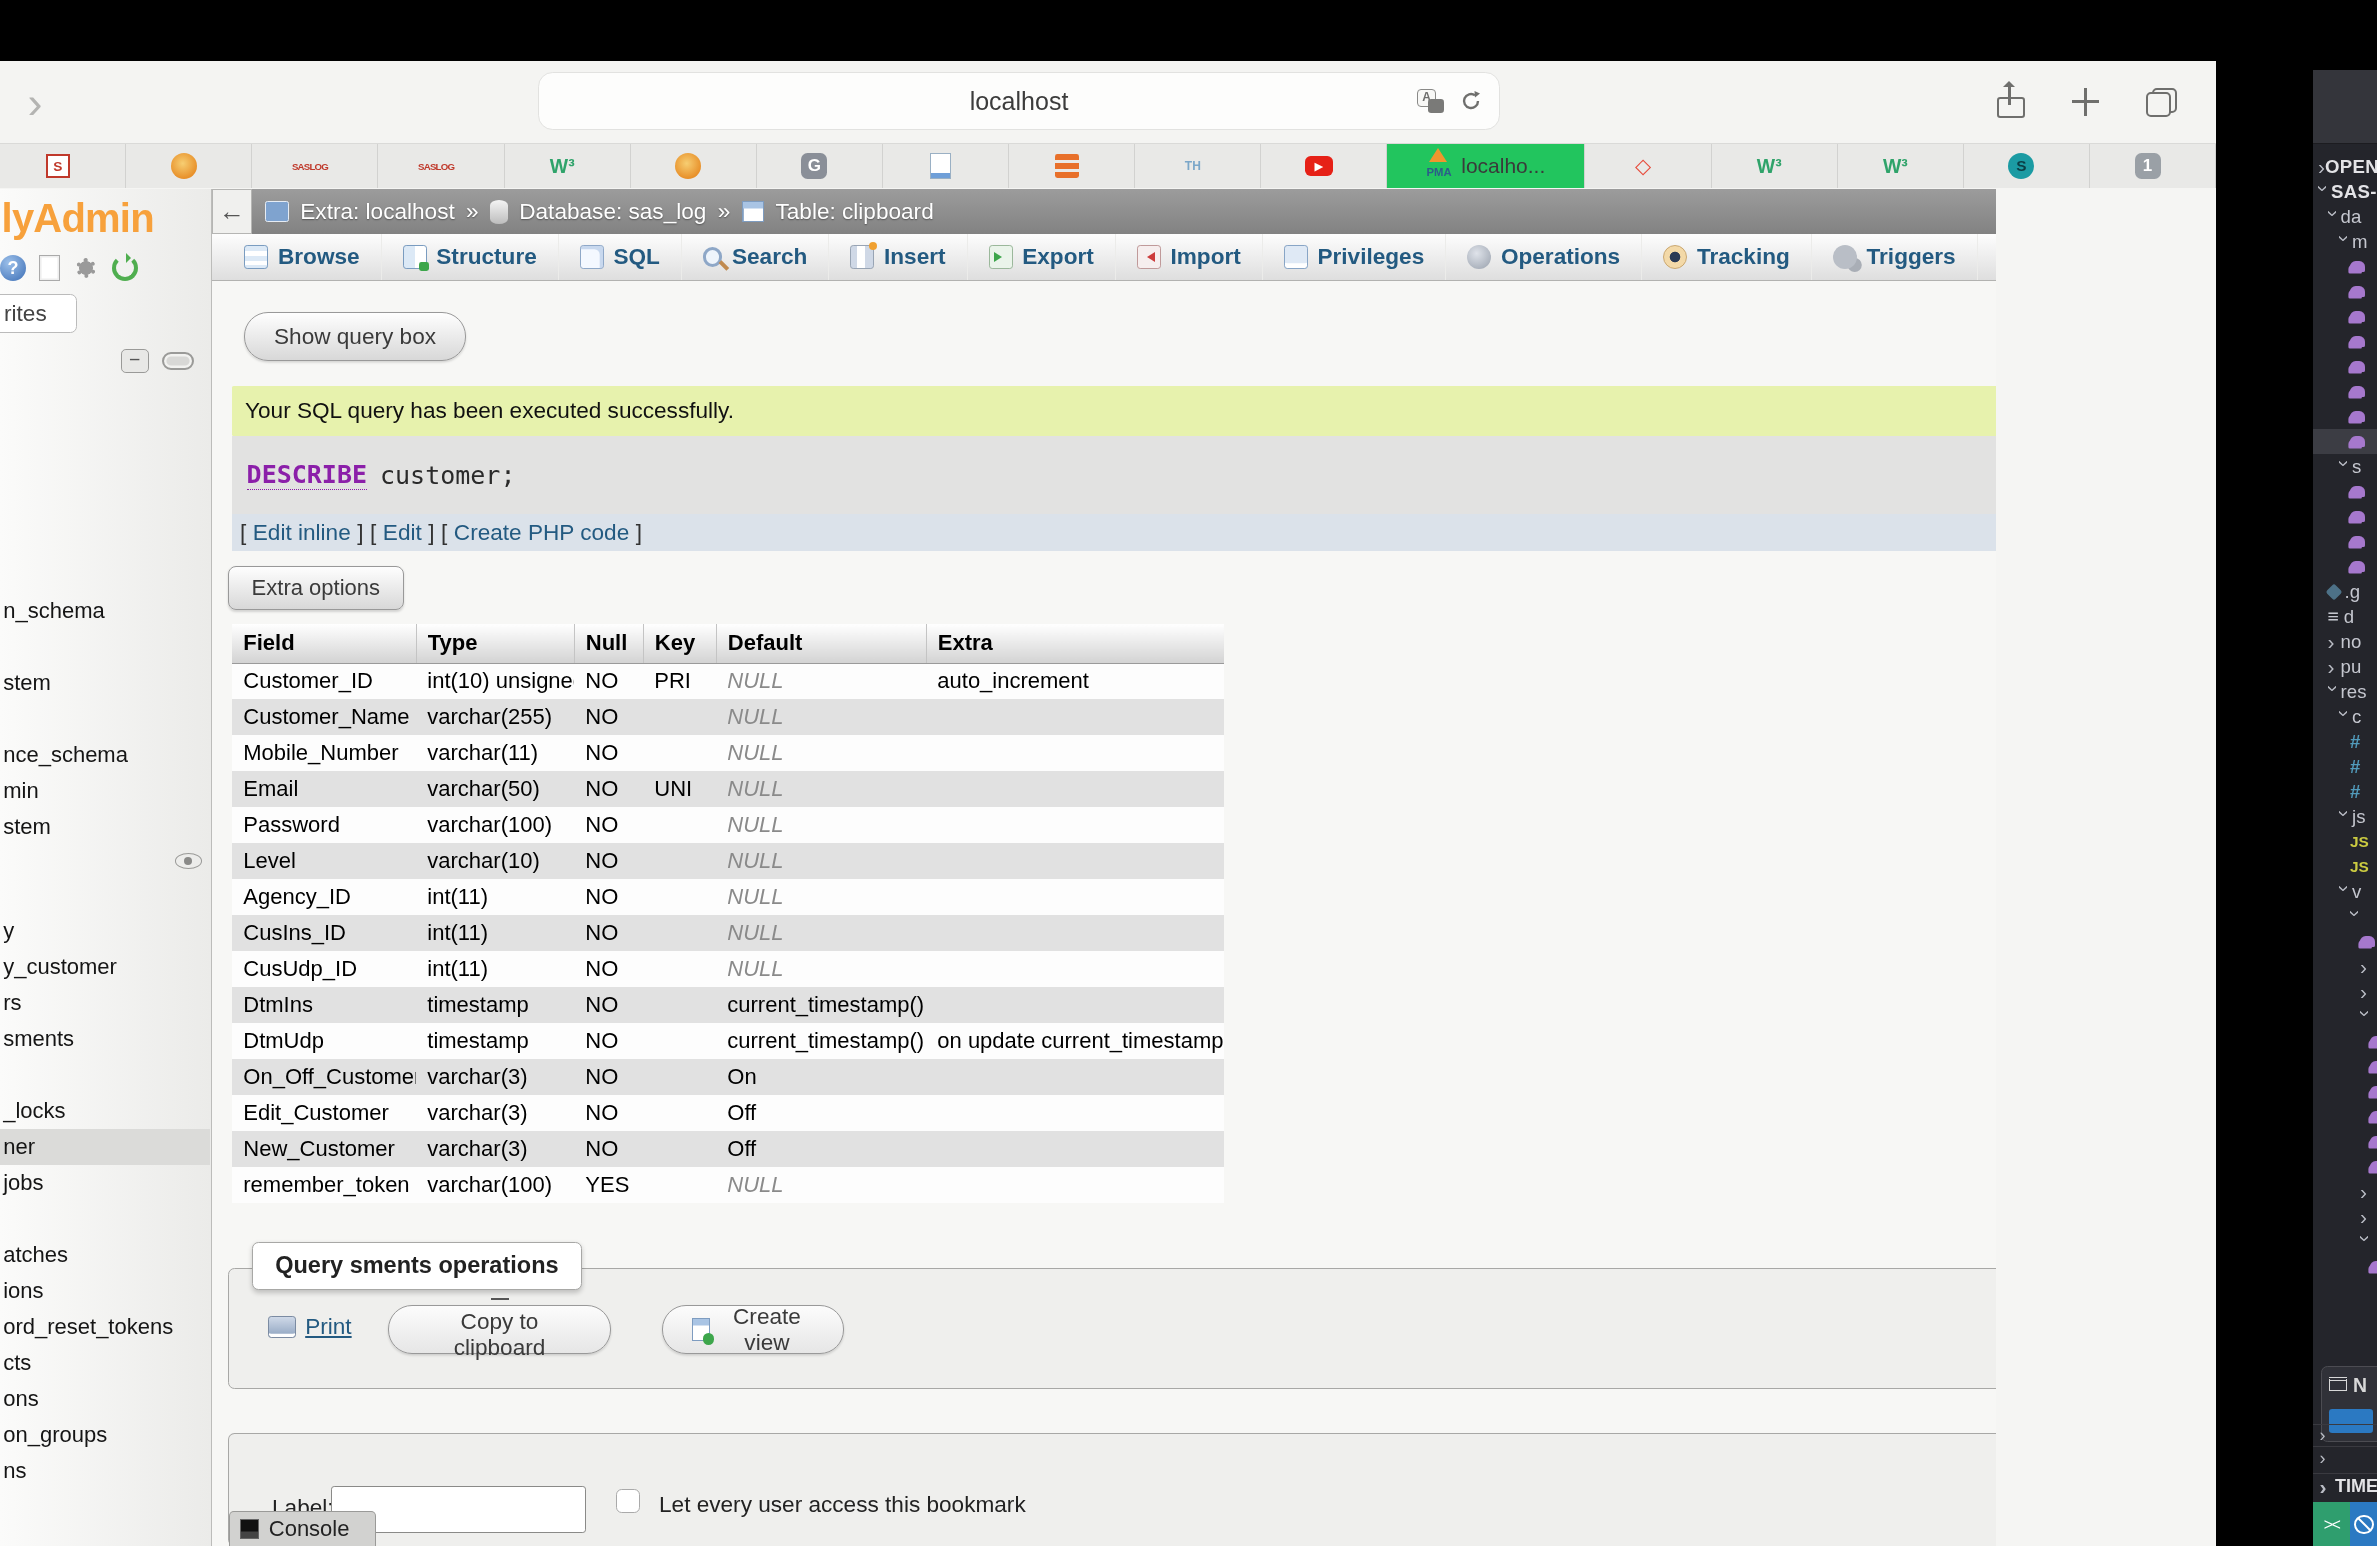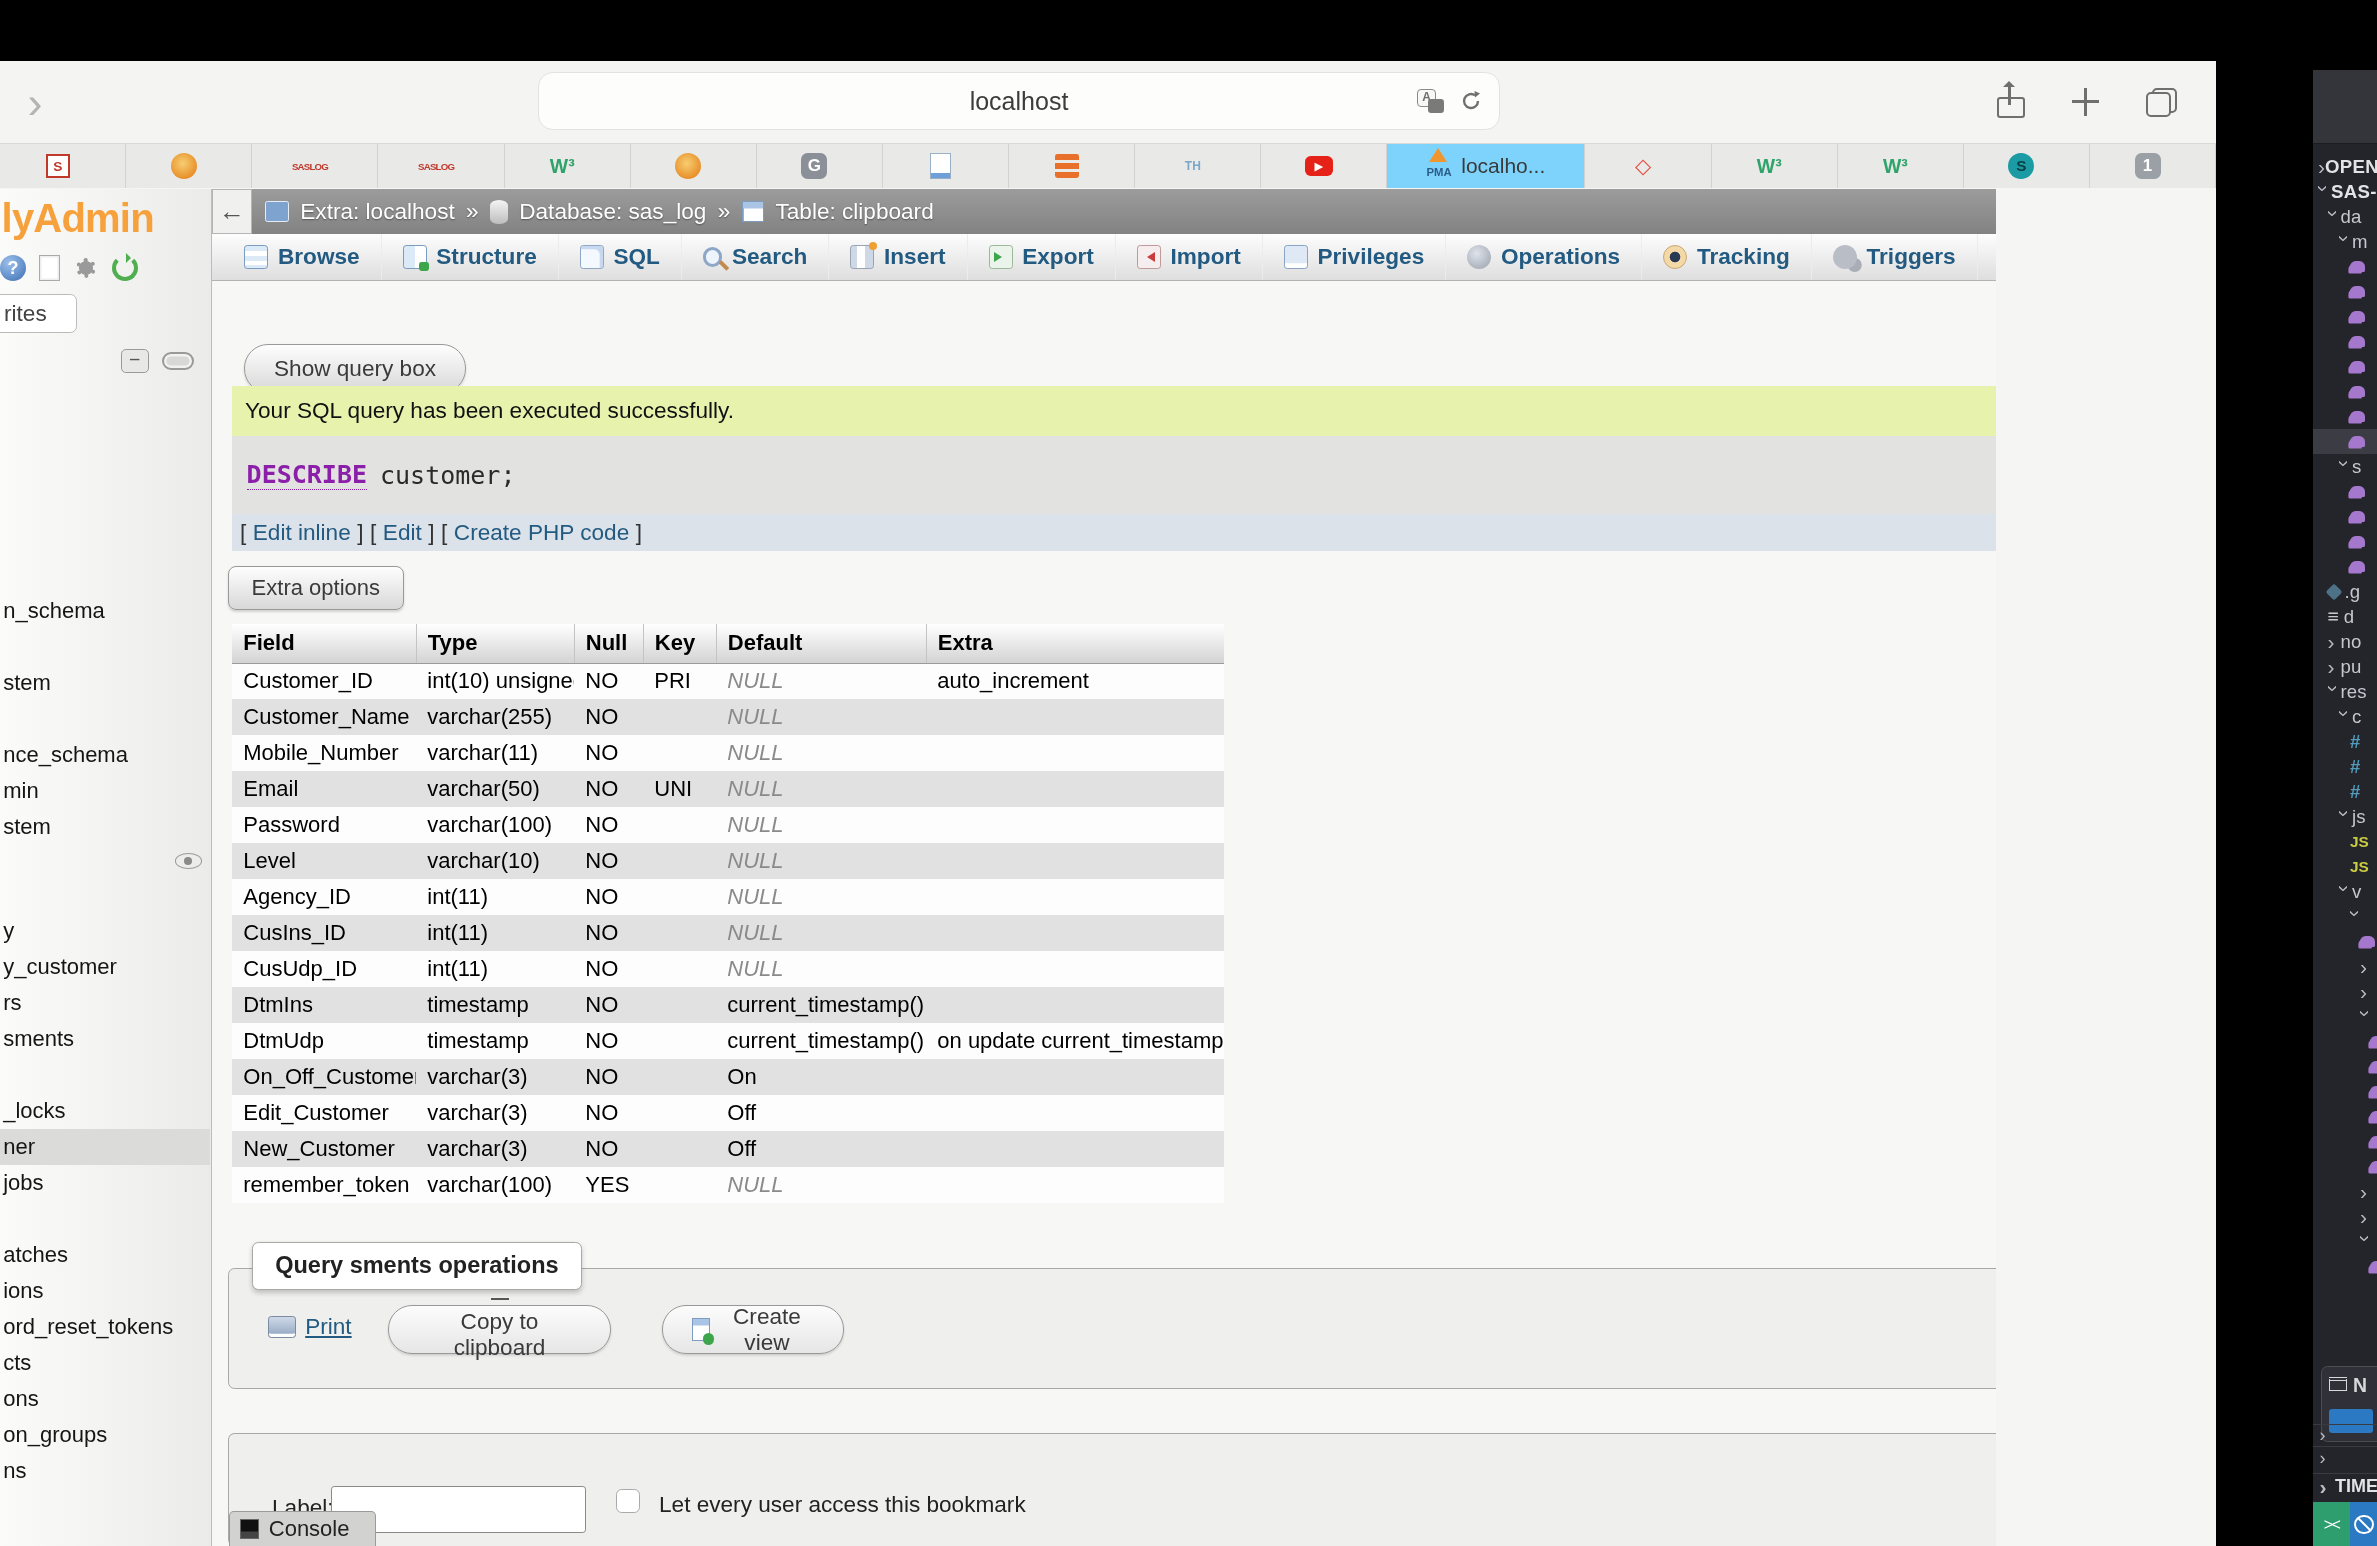--- a/index.html
+++ b/index.html
@@ -29,21 +29,21 @@
   .plus-ico:before { left:12px; top:0; width:3.2px; height:27.5px; }
   .plus-ico:after { left:0; top:12px; width:27.5px; height:3.2px; }
   .tabs-ico { position:relative; width:31px; height:29px; }
   .tabs-ico:before { content:''; position:absolute; right:0; top:0; width:21px; height:21px; border:2.4px solid #6f6f6d; border-radius:4.9px; }
   .tabs-ico:after { content:''; position:absolute; left:0; bottom:0; width:21px; height:21px; border:2.4px solid #6f6f6d; border-radius:4.9px; background:#f4f4f2; }
 
   
   #tabstrip { position:absolute; left:0; top:82px; width:2216px; height:45px; background:#e9e9e7;
     border-top:0.8px solid #dadad8; display:flex; }
   .btab { flex:1 1 0; border-right:0.8px solid #d2d2d0; display:flex; align-items:center; justify-content:center; gap:9.7px; overflow:hidden; }
-  .btab.active { flex:0 0 198px; background:#7dd3fc; }
+  .btab.active { flex:0 0 198px; background:#22c55e; }
   .btab-label { font-size:21px; color:#3a3a3a; white-space:nowrap; }
   .fav { flex:none; font-weight:bold; display:flex; align-items:center; justify-content:center; }
   .fav-sq-red .fav { width:24px; height:24px; border:2.4px solid #c0392b; background:#fff; color:#c0392b; font-size:13.7px; }
   .fav-circle-orange .fav { width:26px; height:26px; border-radius:50%; background:radial-gradient(circle at 45% 40%,#f7ce72,#e8912b 70%); color:transparent; }
   .fav-saslog .fav { font-size:9.7px; color:#c0392b; letter-spacing:-0.8px; }
   .fav-w3 .fav { font-size:19.4px; color:#2fa36a; }
   .fav-g .fav { width:26px; height:26px; border-radius:6.5px; background:#8a8f98; color:#fff; font-size:17px; }
   .fav-doc .fav { width:21px; height:26px; background:#fff; border:1.6px solid #9ab0c4;
     box-shadow:inset 0 -14.6px 0 -9.7px #6f9fd8; }
   .fav-flow .fav { width:24px; height:24px; background:repeating-linear-gradient(180deg,#e8702a 0 5.7px,#ffffff00 5.7px 9px); border-radius:2.4px; }
@@ -123,21 +123,21 @@
   .ni-priv { border:1.6px solid #88a5c6; background:#dfe9f5; box-shadow:inset 0 -8px 0 -3.2px #fff; }
   .ni-ops { border-radius:50%; background:radial-gradient(circle at 40% 35%,#dfe3ea,#98a0ac); }
   .ni-track { border-radius:50%; border:1.6px solid #caa76f; background:radial-gradient(circle,#2a3a55 0 4.9px,#f3d9a8 5.7px); }
   .ni-trig { border-radius:50%; background:#b9bec6; box-shadow:9.7px 8px 0 -4.9px #a9aeb6; }
 
   
   #main { position:absolute; left:212px; top:92px; width:2004px; height:1265px; }
   .pill-btn { position:absolute; height:49px; border:0.8px solid #999; border-radius:24px;
     background:linear-gradient(#fefefe,#d8d8d8); font-size:22.6px; color:#3a3a3a;
     display:flex; align-items:center; padding:0 29px; box-shadow:0 1.6px 2.4px rgba(0,0,0,.15); }
-  #showquery { left:32px; top:31px;margin-top:32px; }
+  #showquery { left:32px; top:31px; }
   #extrabtn { left:16px; top:285px; height:44px; border-radius:8px; padding:0 22.6px; font-size:22px; }
   #successbox { position:absolute; left:20px; top:105px; width:1967px; height:50px; background:#e7f2ad;
     font-size:22.6px; color:#111; display:flex; align-items:center; padding-left:13px; border-radius:1.6px; }
   #sqlbox { position:absolute; left:20px; top:155px; width:1967px; height:78px; background:#e2e2e1;
     display:flex; align-items:center; padding-left:14.6px; font-family:"DejaVu Sans Mono","Liberation Mono",monospace; font-size:25px; color:#2a2a2a; }
   #sqlbox .kw { color:#8b1fa9; font-weight:bold; border-bottom:1.6px dotted #8b1fa9; margin-right:13px; }
   #actionsbar { position:absolute; left:20px; top:233px; width:1967px; height:37px; background:#dbe2ea;
     display:flex; align-items:center; gap:6.5px; padding-left:8px; font-size:22.6px; color:#333; }
   #actionsbar a { color:#235a81; text-decoration:none; }
 

